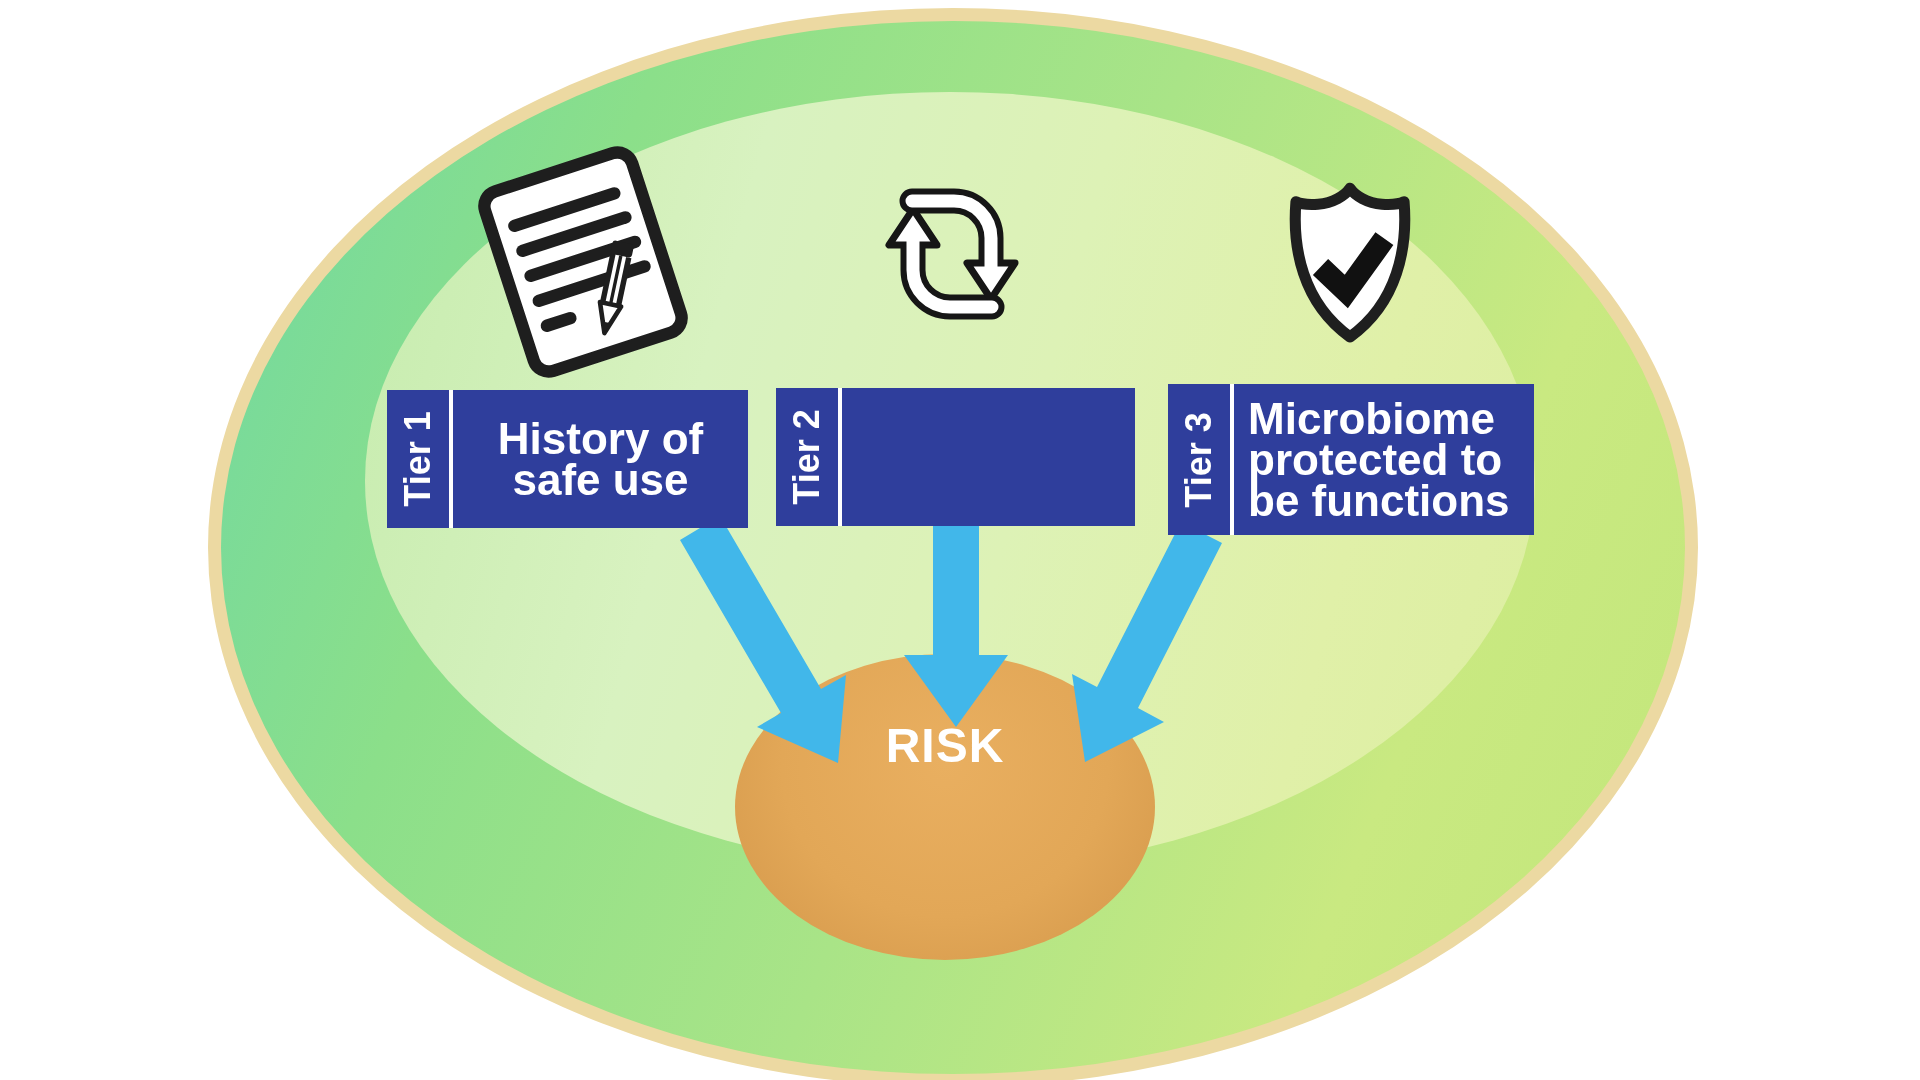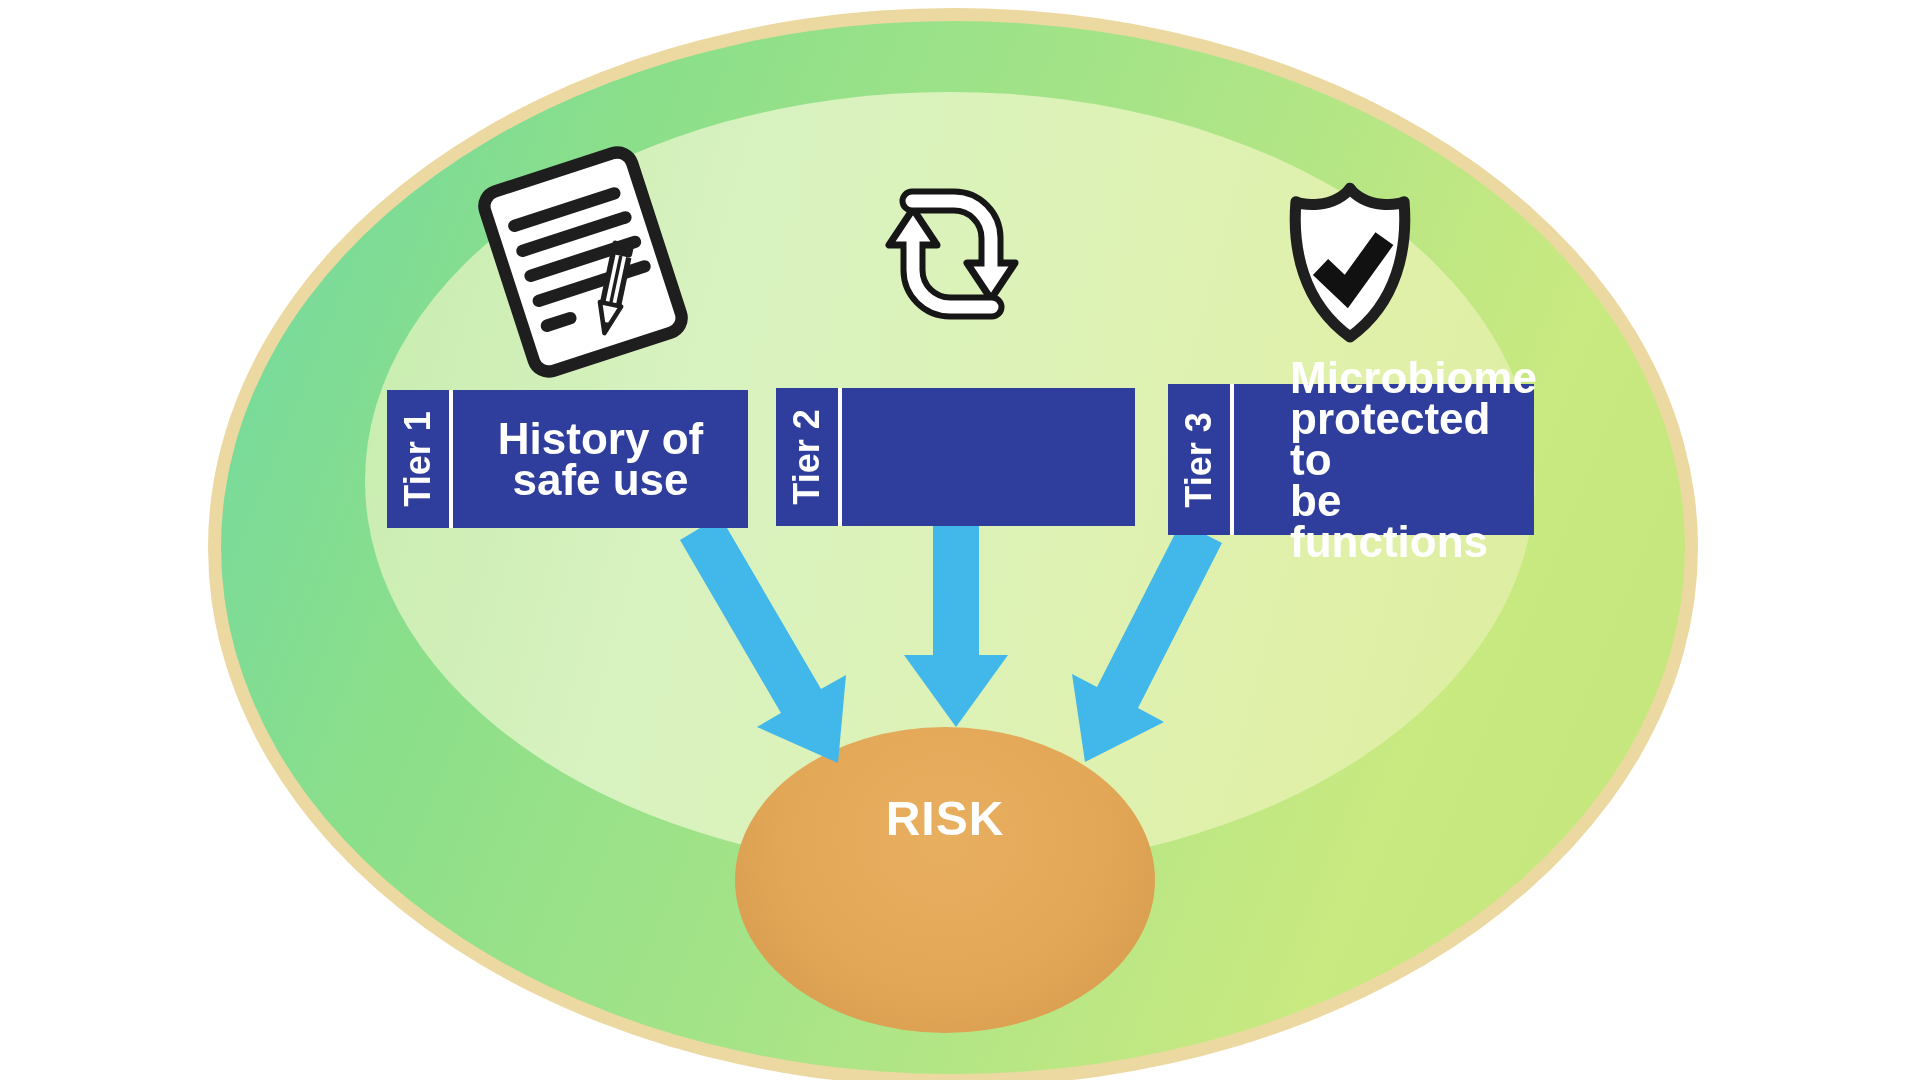--- a/index.html
+++ b/index.html
@@ -14,21 +14,21 @@
     background:linear-gradient(112deg,#6fd8a3 0%,#8bdf8a 24%,#a9e487 52%,#c9e981 78%,#c2e67a 100%);
     box-sizing:border-box;z-index:1;
   }
   .inner-ellipse{
     position:absolute;left:365px;top:92px;width:1170px;height:778px;border-radius:50%;
     background:linear-gradient(105deg,#c6ecae 0%,#d8f2c0 30%,#ddf2b6 55%,#e0f0a8 80%,#dceea0 100%);
     z-index:2;
   }
   
   .risk-ellipse{
-    position:absolute;left:735px;top:727px;width:420px;height:306px;border-radius:50%;
+    position:absolute;left:735px;top:654px;width:420px;height:306px;border-radius:50%;
     background:radial-gradient(ellipse at 50% 36%,#e9af60 0%,var(--risk-orange,#e2a757) 55%,#d29649 100%);
     z-index:3;
   }
   .risk-text{
     position:absolute;left:0;top:64px;width:100%;text-align:center;color:#fff;
     font-size:48px;line-height:56px;letter-spacing:1px;z-index:4;
   }
   
   #arrows{position:absolute;left:0;top:0;z-index:4;}
   .arrow{fill:var(--arrow-blue,#41b7ea);}
@@ -47,21 +47,21 @@
   #tier-box-3{left:1168px;top:384px;width:366px;height:151px;}
   .tier-col{flex:0 0 62px;position:relative;border-right:4px solid #fff;}
   .tier-col span{
     position:absolute;left:50%;top:50%;transform:translate(-50%,-50%) rotate(-90deg);
     white-space:nowrap;font-size:36px;
   }
   .tier-main{
     flex:1;display:flex;flex-direction:column;justify-content:center;align-items:center;
     font-size:44px;line-height:41px;text-align:center;
   }
-  #tier-box-3 .tier-main{align-items:flex-start;text-align:left;padding-left:14px;margin-left:42px;}
+  #tier-box-3 .tier-main{align-items:flex-start;text-align:left;padding-left:14px;}
 </style>
 </head>
 <body>
 
 <div id="stage">
 
   <div class="outer-ellipse"></div>
   <div class="inner-ellipse"></div>
 
   <svg id="doc-icon" class="icon" width="170" height="204" viewBox="0 0 110 132">

